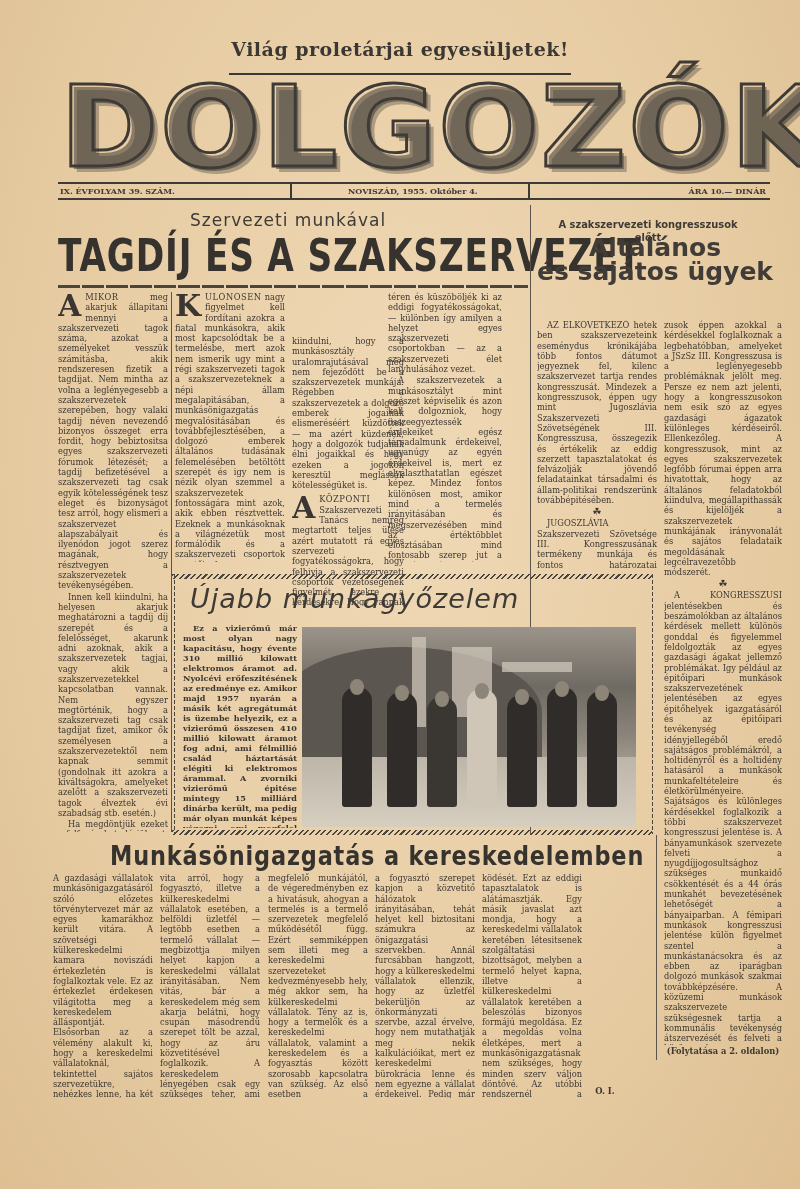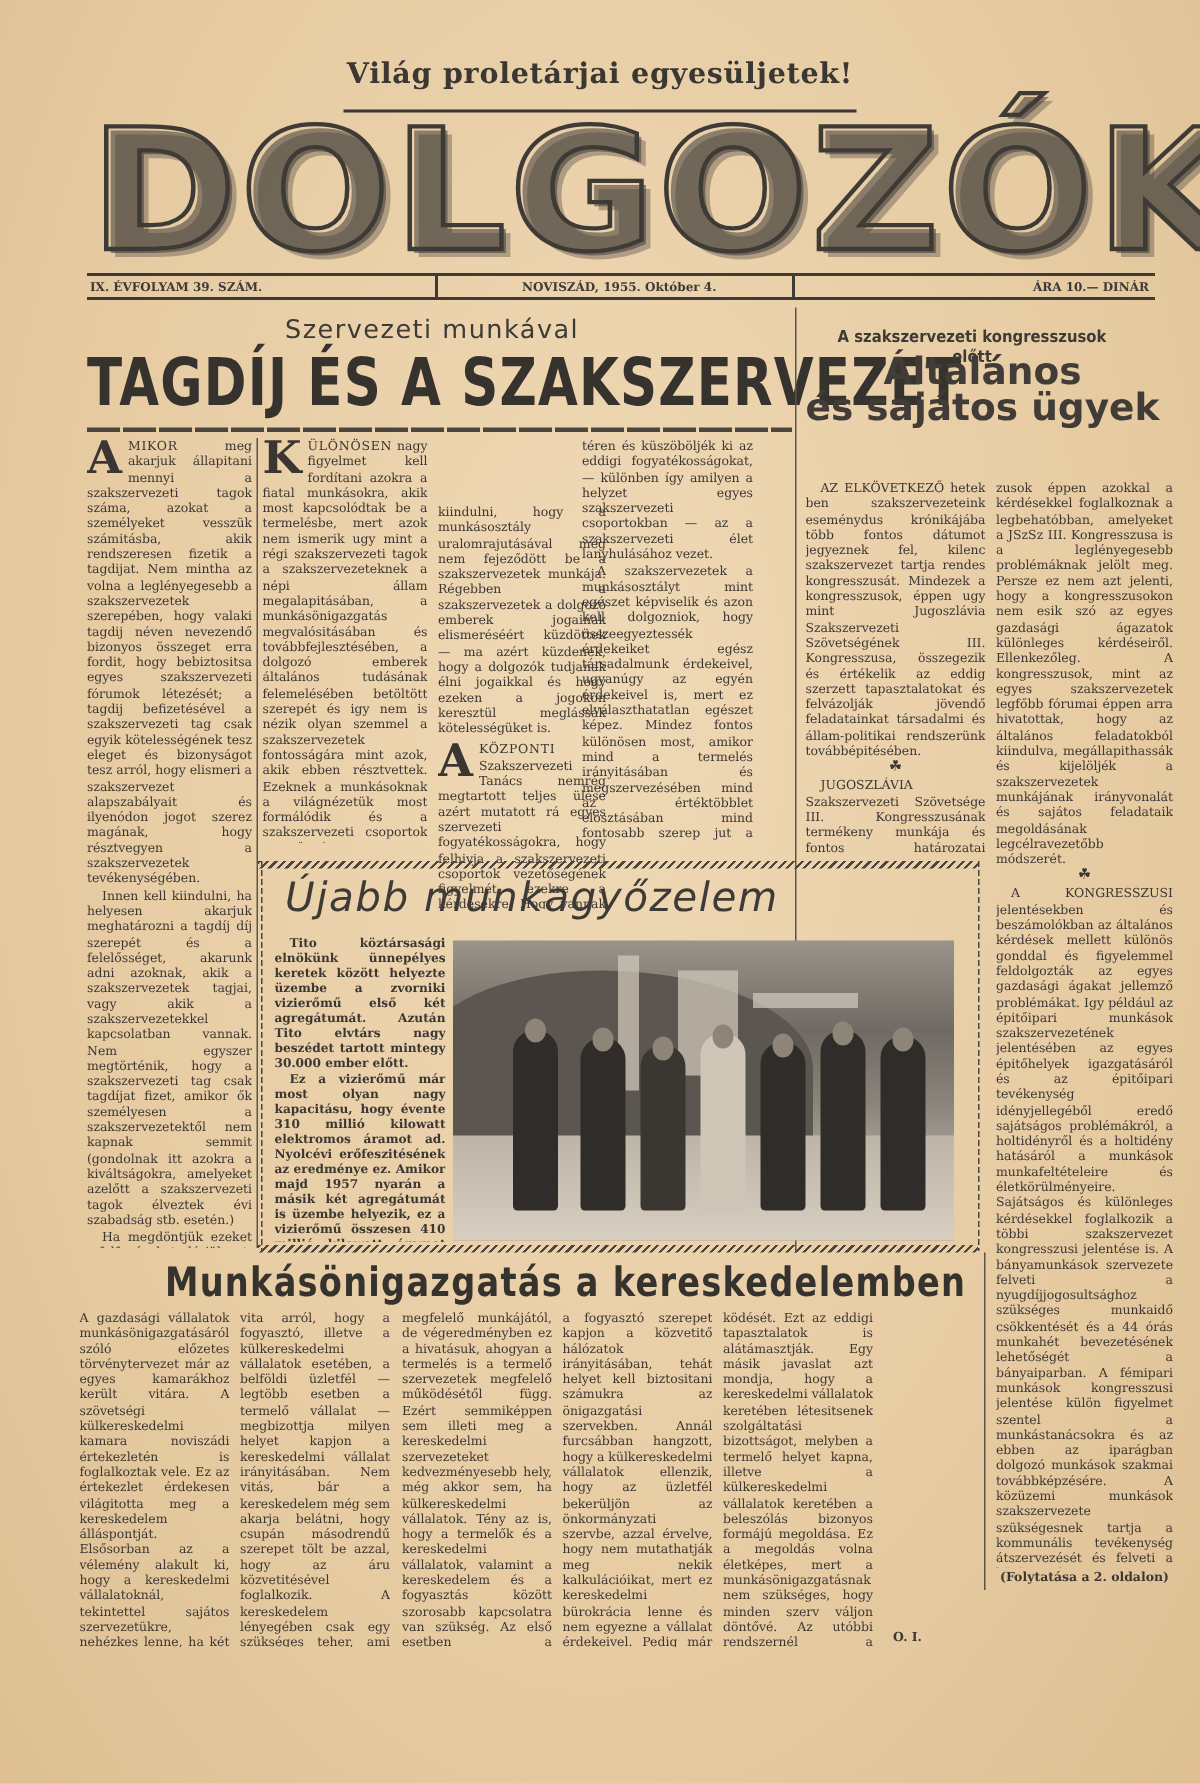--- a/index.html
+++ b/index.html
@@ -109,21 +109,20 @@
 
 </div>
 <div class="col" style="left:664px; top:1046px; width:118px; height:14px; text-align:center; font-weight:bold;">(Folytatása a 2. oldalon)</div>
 
 <div class="wavy" style="left:172px; top:574px; width:480px;"></div>
 <div class="wavy" style="left:172px; top:830px; width:480px;"></div>
 <div class="vline" style="left:174px; top:574px; height:260px; background:repeating-linear-gradient(180deg,#4a453f 0 4px,transparent 4px 6px);"></div>
 <div class="vline" style="left:652px; top:574px; height:260px; background:repeating-linear-gradient(180deg,#4a453f 0 4px,transparent 4px 6px);"></div>
 <div class="boxed-head">Újabb munkagyőzelem</div>
 <div class="col" style="left:183px; top:623px; width:114px; height:205px; font-size:8.1px; line-height:10px; font-weight:bold;">
-  <p>Tito köztársasági elnökünk ünnepélyes keretek között helyezte üzembe a zvorniki vizierőmű első két agregátumát. Azután Tito elvtárs nagy beszédet tartott mintegy 30.000 ember előtt.</p>
   <p>Ez a vizierőmű már most olyan nagy kapacitásu, hogy évente 310 millió kilowatt elektromos áramot ad. Nyolcévi erőfeszitésének az eredménye ez. Amikor majd 1957 nyarán a másik két agregátumát is üzembe helyezik, ez a vizierőmű összesen 410 millió kilowatt áramot fog adni, ami félmillió család háztartását elégiti ki elektromos árammal. A zvorniki vizierőmű épitése mintegy 15 milliárd dinárba került, ma pedig már olyan munkát képes végezni, ami megfelel kétmillió ember munkájának.</p>
 </div>
 <div class="photo" title="Tito és kísérete a zvorniki vízierőmű megnyitásán">
   <div class="hill"></div>
   <div class="tower" style="left:110px; top:10px; width:14px; height:90px;"></div>
   <div class="tower" style="left:150px; top:20px; width:40px; height:70px;"></div>
   <div class="tower" style="left:200px; top:35px; width:70px; height:10px;"></div>
   <div class="ground"></div>
   <div class="person" style="left:40px; height:120px;"></div>
   <div class="head" style="left:48px; top:52px;"></div>

